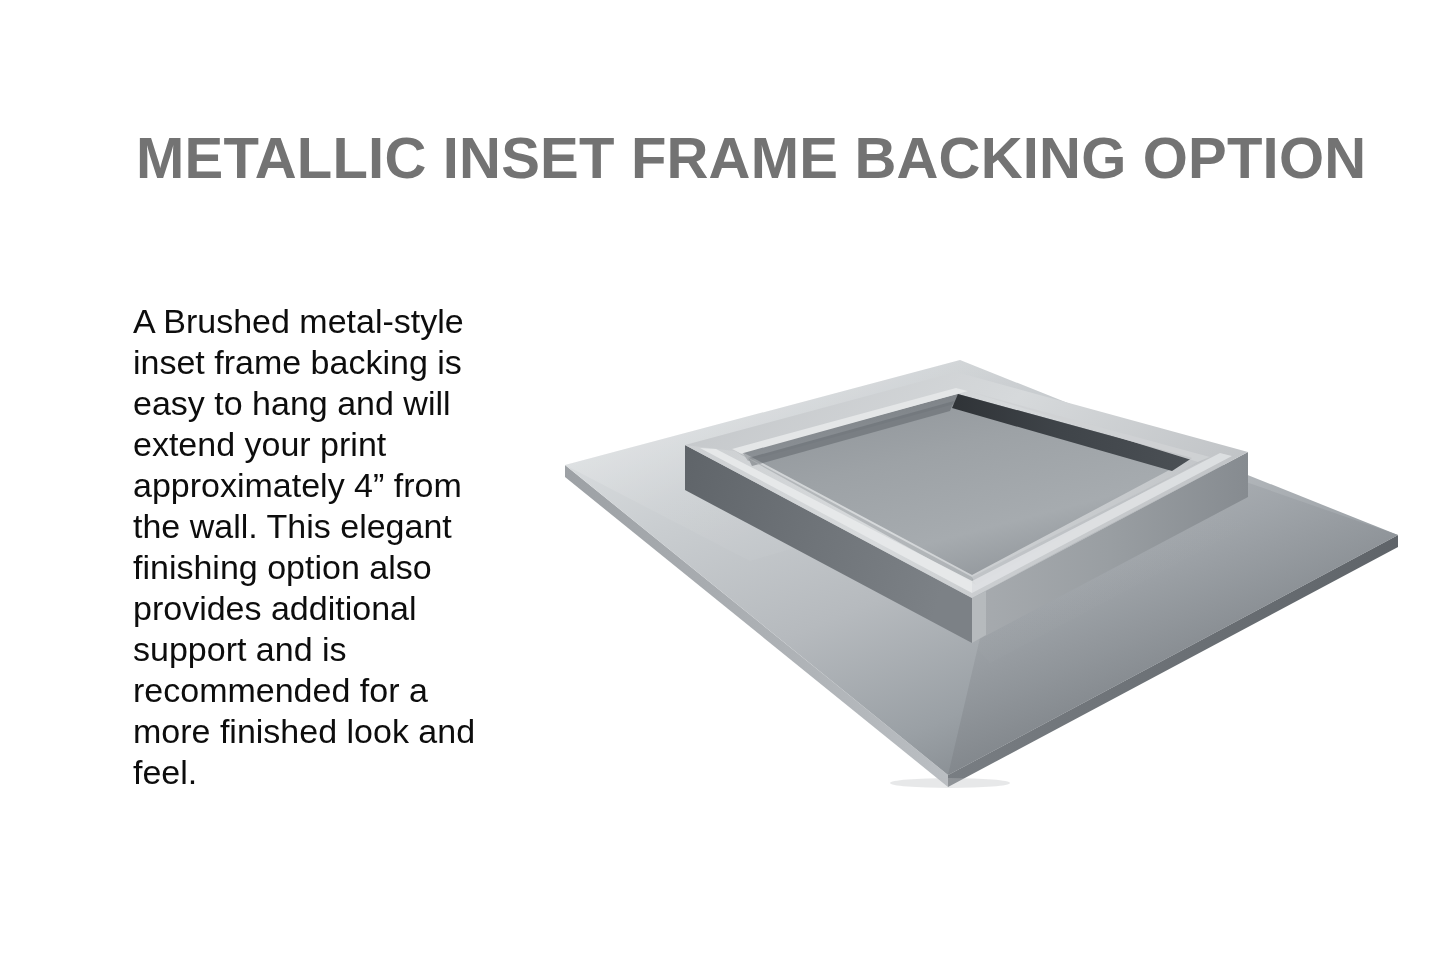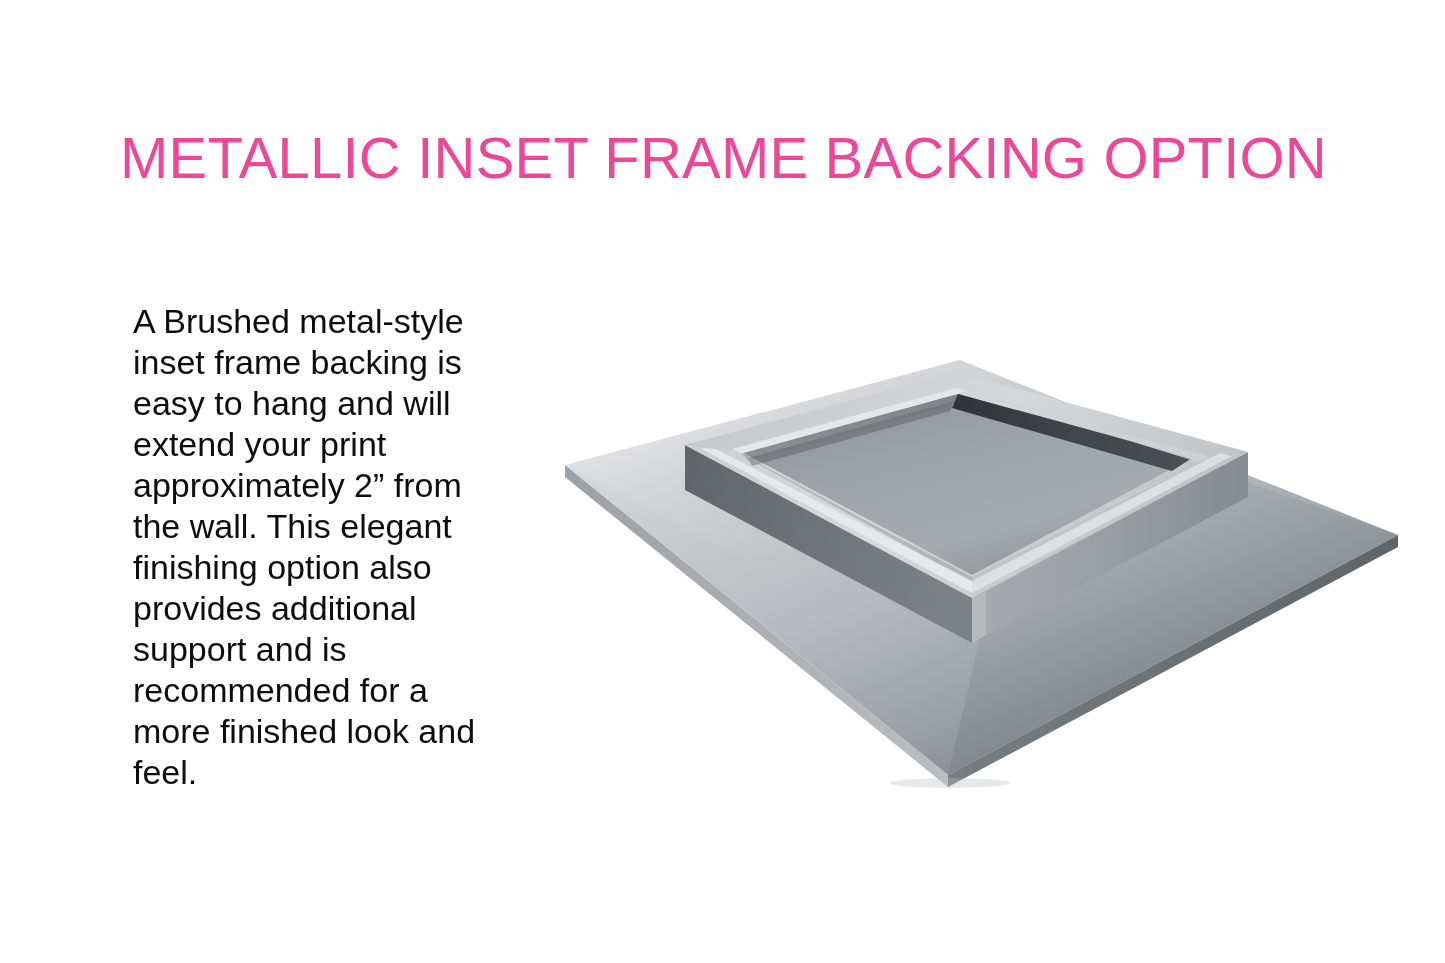--- a/index.html
+++ b/index.html
@@ -15,27 +15,27 @@
     font-family: "Liberation Sans", sans-serif;
     color: #000000;
   }
   .slide {
     position: absolute;
     inset: 0;
     background: #ffffff;
   }
   .slide-title {
     position: absolute;
-    left: 120px;
+    left: 136px;
     top: 88px;
     font-size: 58px;
     line-height: 1.08;
-    font-weight: 400;
+    font-weight: 700;
     letter-spacing: 0.2px;
-    color: #ec4899;
+    color: #737373;
     white-space: nowrap;
   }
   .body-copy {
     position: absolute;
     left: 133px;
     top: 267px;
     width: 350px;
     font-size: 34px;
     line-height: 41px;
     font-weight: 400;
@@ -54,21 +54,21 @@
     height: 100%;
   }
 </style>
 </head>
 <body>
 
 <div class="slide">
 
   <h1 class="slide-title">METALLIC INSET FRAME BACKING OPTION</h1>
 
-  <p class="body-copy">A Brushed metal-style inset frame backing is easy to hang and will extend your print approximately 2” from the wall. This elegant finishing option also provides additional support and is recommended for a more finished look and feel.</p>
+  <p class="body-copy">A Brushed metal-style inset frame backing is easy to hang and will extend your print approximately 4” from the wall. This elegant finishing option also provides additional support and is recommended for a more finished look and feel.</p>
 
   <div class="product-figure">
     <svg viewBox="0 0 900 500" xmlns="http://www.w3.org/2000/svg">
       <defs>
         <linearGradient id="plateTop" x1="0.12" y1="0.08" x2="0.85" y2="0.95">
           <stop offset="0%" stop-color="#dcdfe1"></stop>
           <stop offset="22%" stop-color="#c9cdd0"></stop>
           <stop offset="48%" stop-color="#b6babe"></stop>
           <stop offset="72%" stop-color="#9aa0a5"></stop>
           <stop offset="100%" stop-color="#6e7378"></stop>

